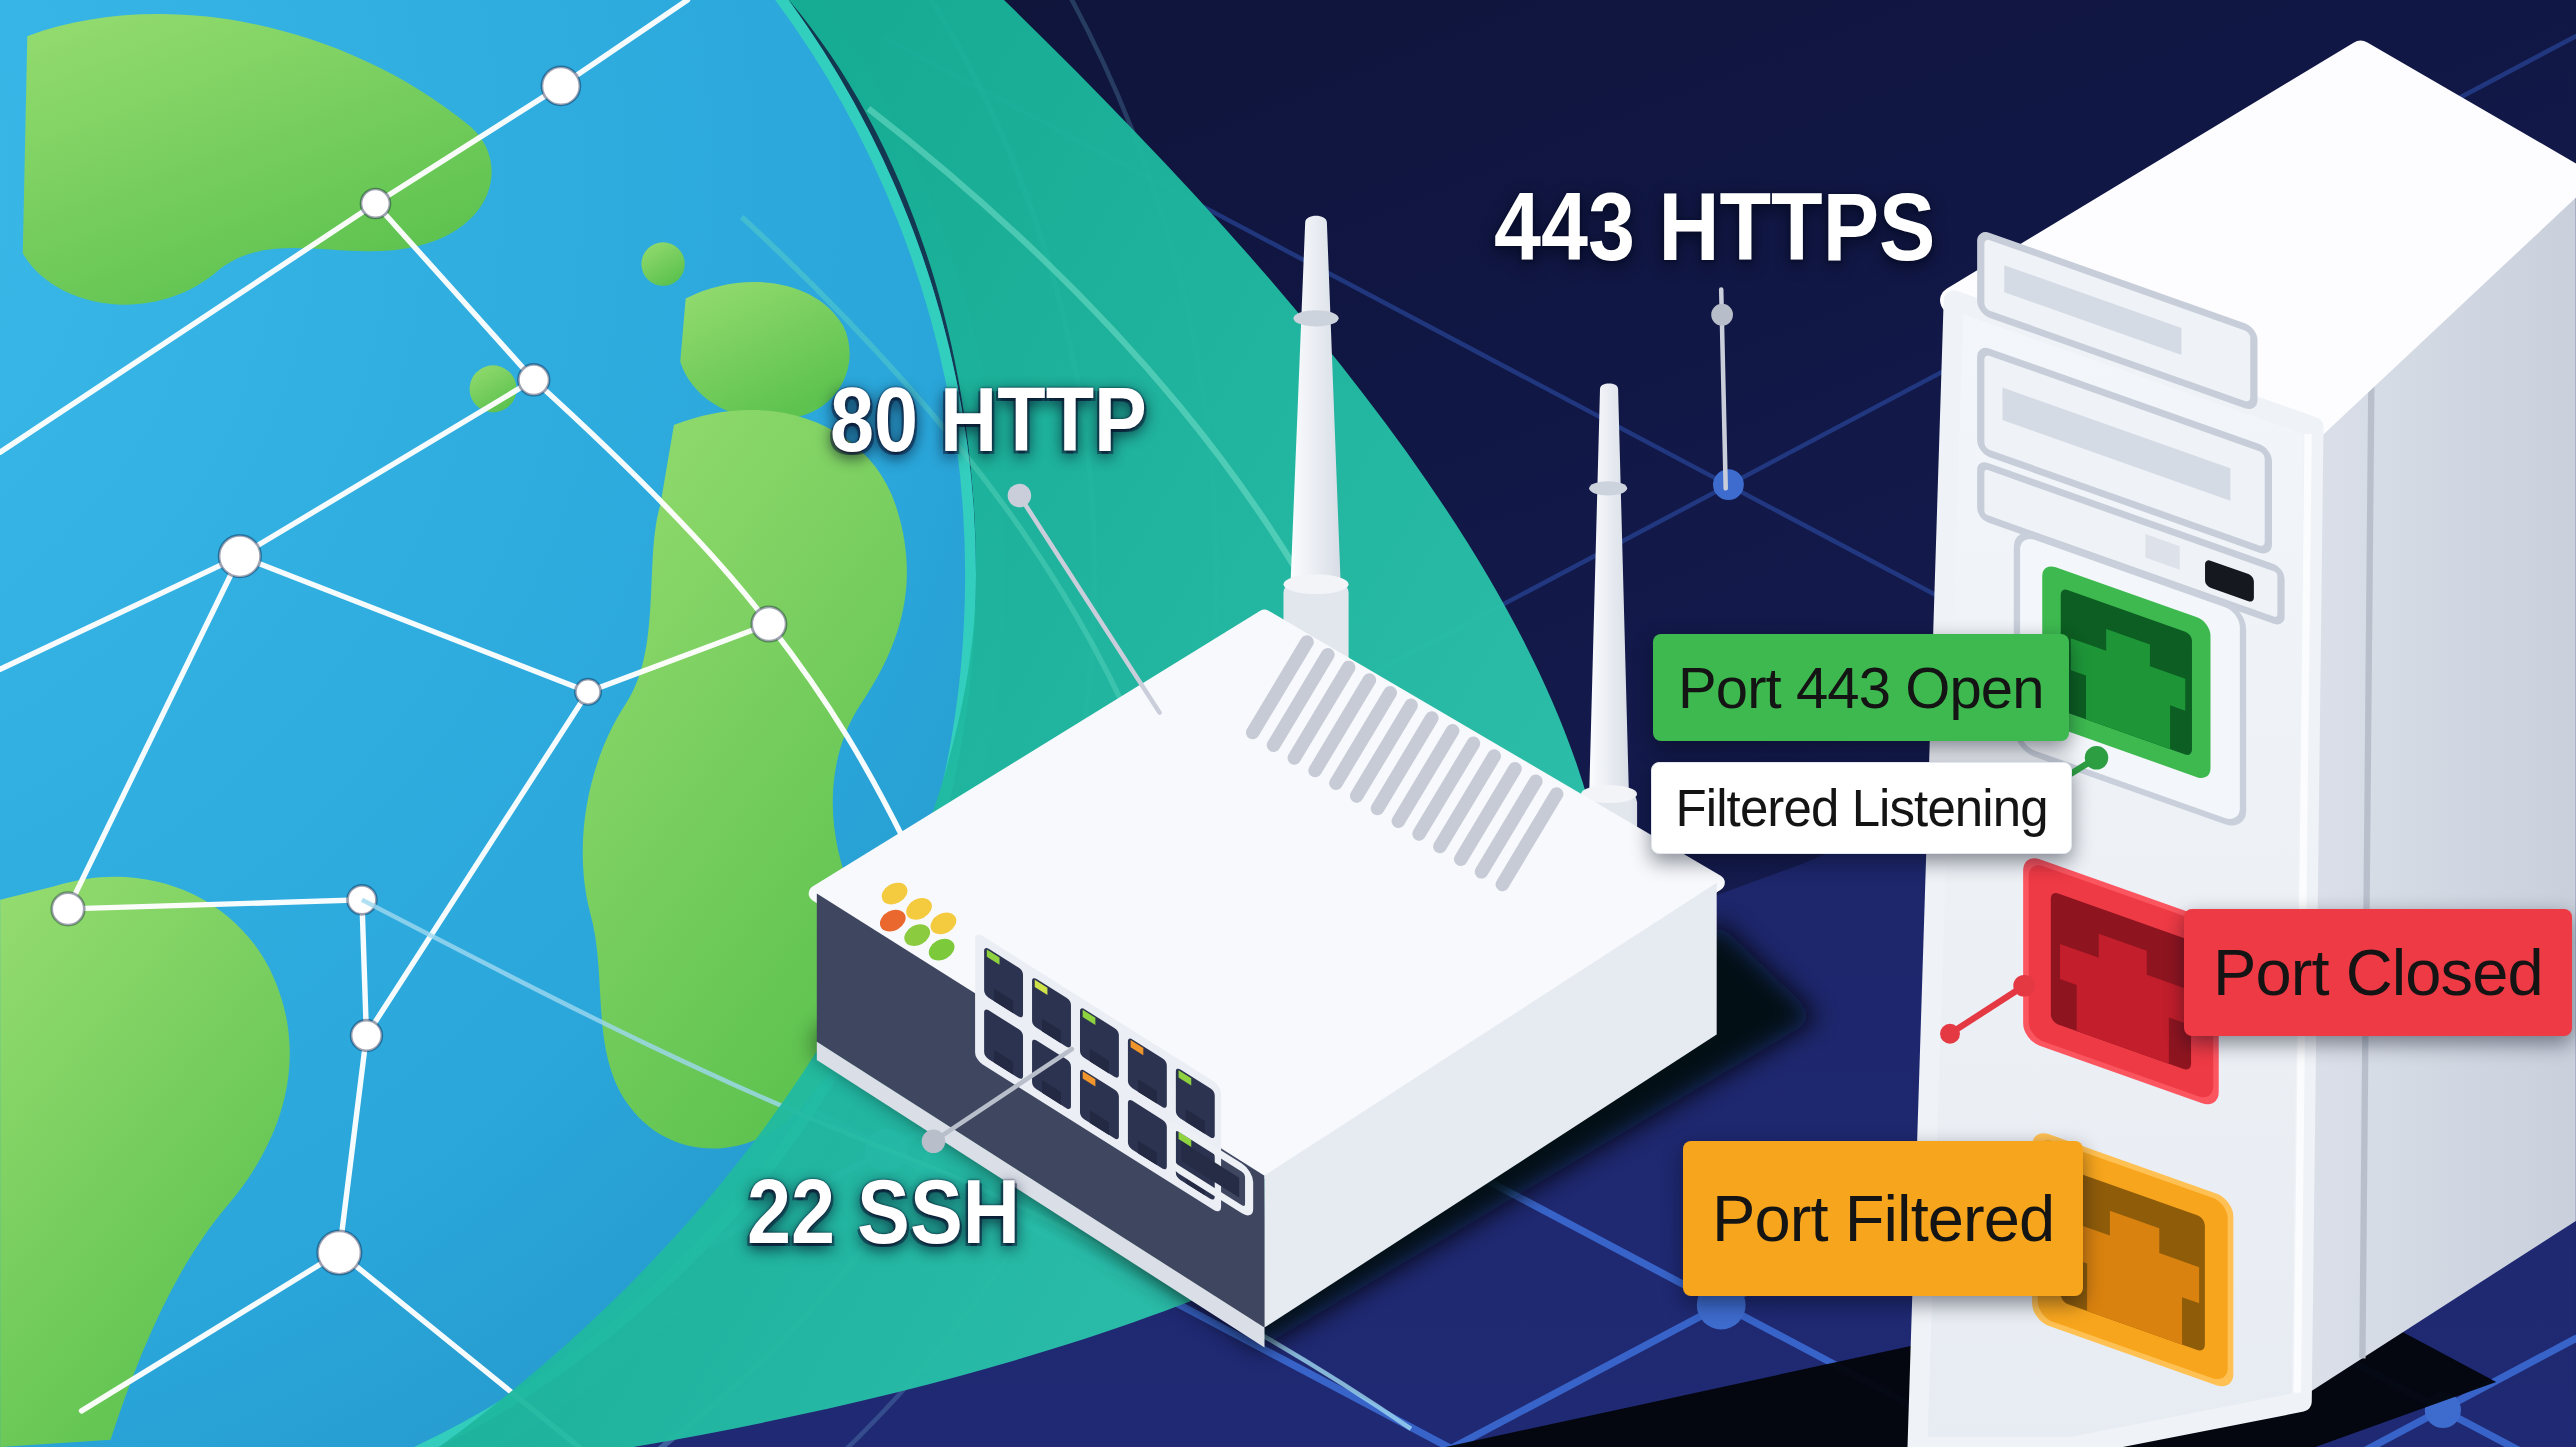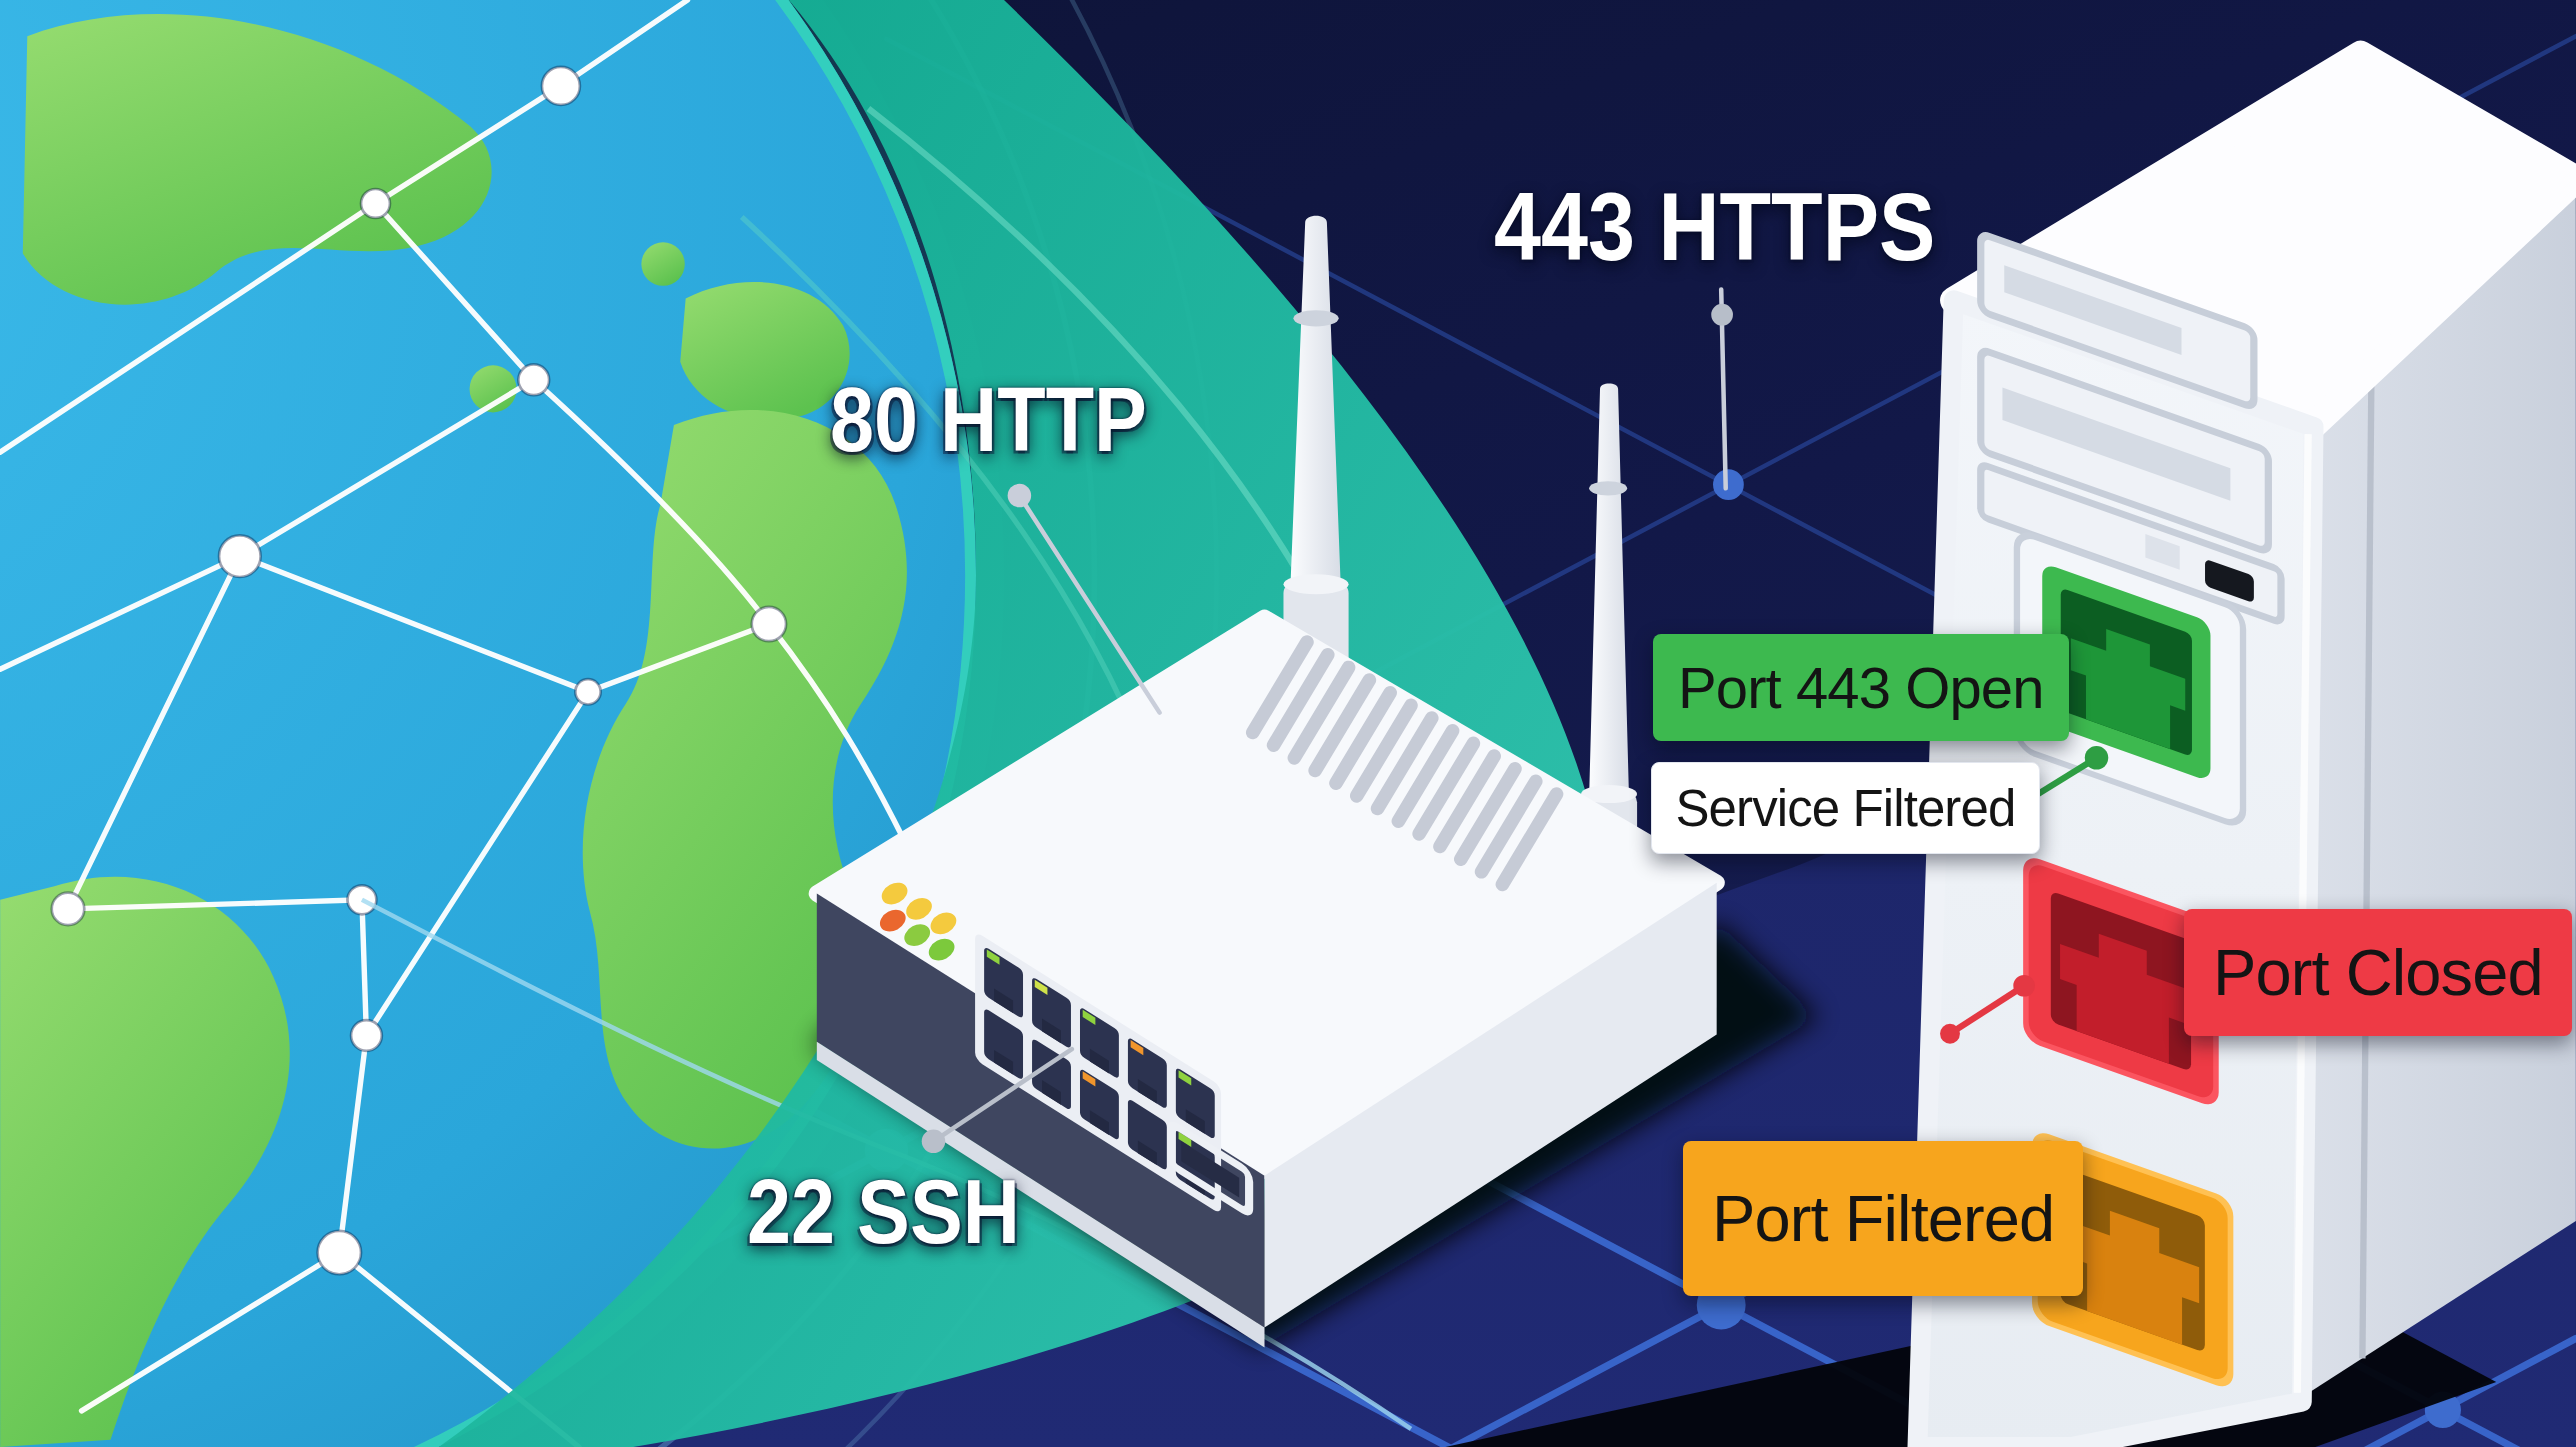--- a/index.html
+++ b/index.html
@@ -311,18 +311,18 @@
     <line x1="1032" y1="1262" x2="1185" y2="1160" stroke="#B9BFCA" stroke-width="5"></line>
     <circle cx="1032" cy="1262" r="13" fill="#B9BFCA"></circle>
   </g>
 </svg>
 
 <div class="overlay port-label label-https">443 HTTPS</div>
 <div class="overlay port-label label-http">80 HTTP</div>
 <div class="overlay port-label label-ssh">22 SSH</div>
 
 <div class="overlay badge badge-open">Port 443 Open</div>
-<div class="overlay badge badge-listening">Service Filtered</div>
+<div class="overlay badge badge-listening">Filtered Listening</div>
 <div class="overlay badge badge-closed">Port Closed</div>
 <div class="overlay badge badge-filtered">Port Filtered</div>
 
 </div>
 
 
 </body></html>

